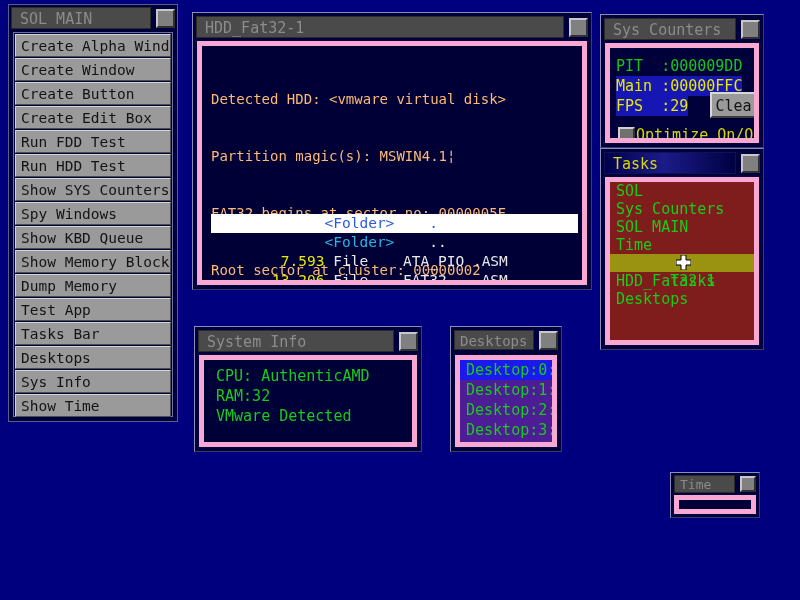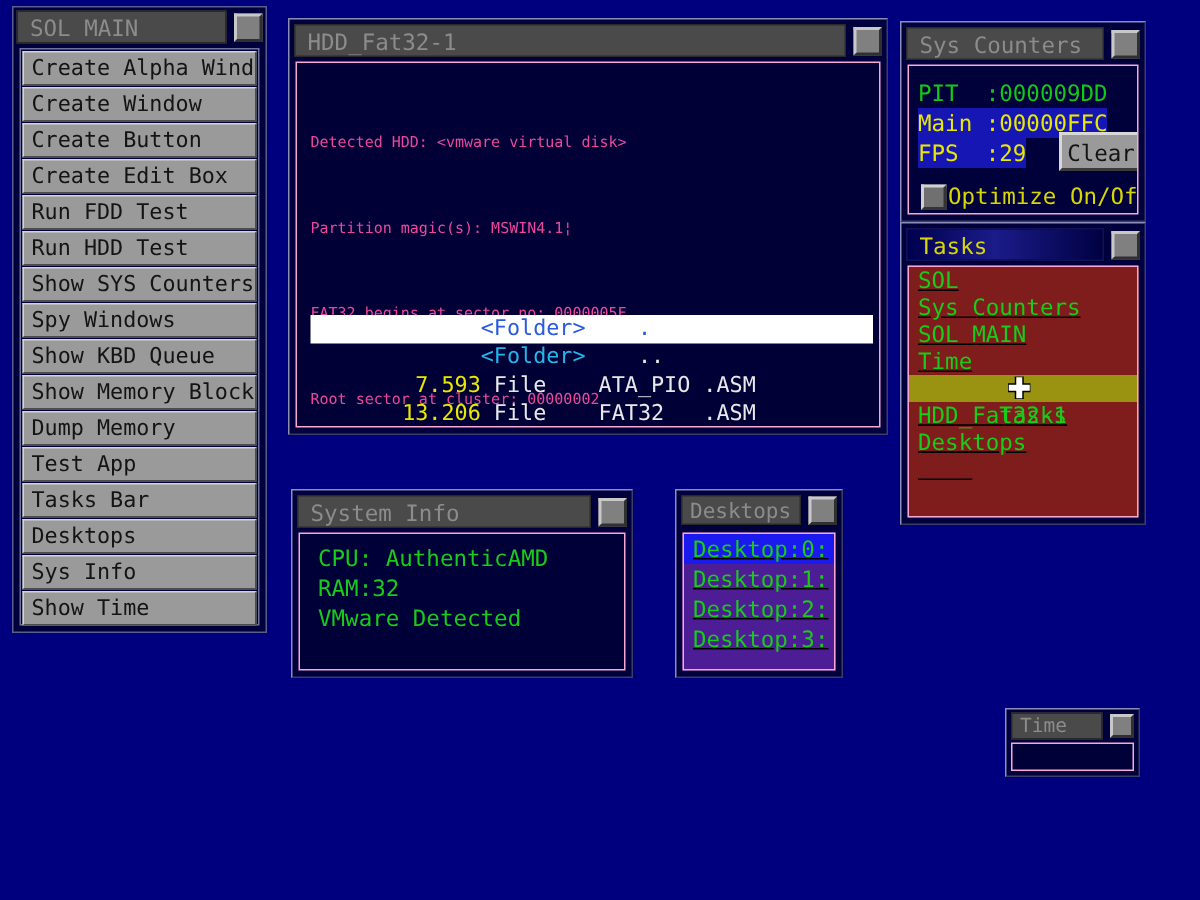--- a/index.html
+++ b/index.html
@@ -56,25 +56,24 @@
     border-left:2px solid #c8c8c8;
     border-right:2px solid #303030;
     border-bottom:2px solid #303030;
     box-sizing:border-box;
     flex:0 0 auto;
   }
 
   
   .client{
     position:absolute;left:5px;top:29px;right:5px;bottom:5px;
-    border:1px solid #f9a8d4;
+    border:5px solid #f9a8d4;
     background:#00003d;
     box-sizing:border-box;
     overflow:hidden;
-    text-decoration:underline;
   }
 
   
   #solmain{left:8px;top:4px;width:170px;height:418px;}
   #solmain .frame{background:#00003d;border:1px solid #5a5e8c;}
   #solmain .tbar{left:3px;top:3px;right:3px;}
   #solmain .menu{
     position:absolute;left:5px;top:28px;right:5px;bottom:5px;
     border:1px solid #6e72a0;background:#00003d;
     box-sizing:border-box;padding:1px;
@@ -92,21 +91,21 @@
     box-sizing:border-box;
     margin-bottom:1px;
     white-space:nowrap;overflow:hidden;
   }
 
   
   #hdd{left:192px;top:12px;width:400px;height:278px;}
   #hdd .client{background:#000037;}
   .hddtext{
     position:absolute;left:9px;top:6px;right:4px;
-    color:#ec4899;font-size:10px;line-height:19px;
+    color:#fdba74;font-size:14px;line-height:19px;
     white-space:pre;
   }
   .hddpath{
     position:absolute;left:5px;top:132px;
     color:#d8d800;font-size:14px;font-weight:bold;white-space:pre;
   }
   .filelist{
     position:absolute;left:9px;top:168px;right:4px;
     font-size:14.5px;line-height:19px;
   }

